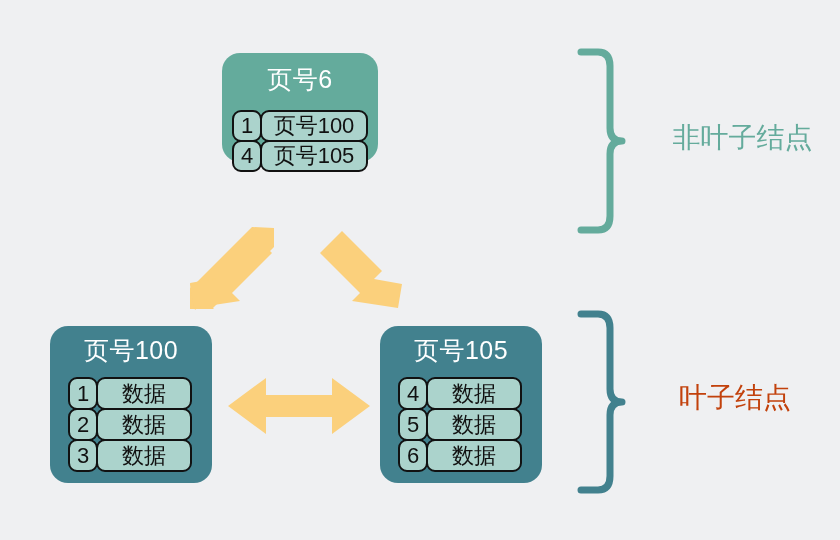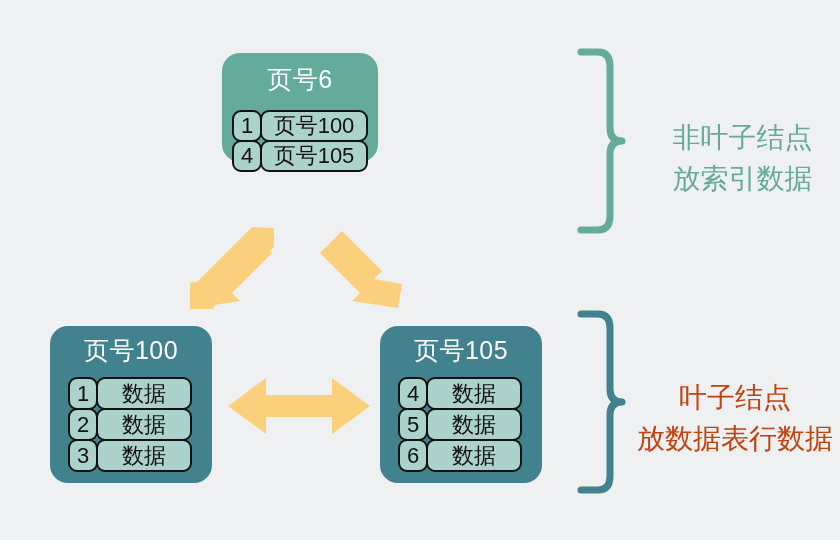--- a/index.html
+++ b/index.html
@@ -166,24 +166,22 @@
 
   <svg class="arrow-svg" style="left:228px; top:378px;" width="142" height="56" viewBox="0 0 142 56">
     <polygon points="0,28 38,0 38,17 104,17 104,0 142,28 104,56 104,39 38,39 38,56" fill="#fbd07c"></polygon>
   </svg>
 
   <svg class="brace-svg" style="left:578px; top:48px;" width="48" height="186" viewBox="0 0 48 186">
     <path d="M 3 4 L 20 4 Q 32 4 32 18 L 32 80 Q 32 93 44 93 Q 32 93 32 106 L 32 168 Q 32 182 20 182 L 3 182" fill="none" stroke="#64ab9c" stroke-width="7" stroke-linecap="round" stroke-linejoin="round"></path>
   </svg>
   <div class="annot annot-upper" style="left:645px; top:118px; width:195px;">
     <div>非叶子结点</div>
-    <div>放索引数据</div>
   </div>
 
   <svg class="brace-svg" style="left:578px; top:310px;" width="48" height="184" viewBox="0 0 48 184">
     <path d="M 3 4 L 20 4 Q 32 4 32 18 L 32 79 Q 32 92 44 92 Q 32 92 32 105 L 32 166 Q 32 180 20 180 L 3 180" fill="none" stroke="#42818e" stroke-width="7" stroke-linecap="round" stroke-linejoin="round"></path>
   </svg>
   <div class="annot annot-lower" style="left:630px; top:378px; width:210px;">
     <div>叶子结点</div>
-    <div>放数据表行数据</div>
   </div>
 
 </div>
 
 </body></html>

